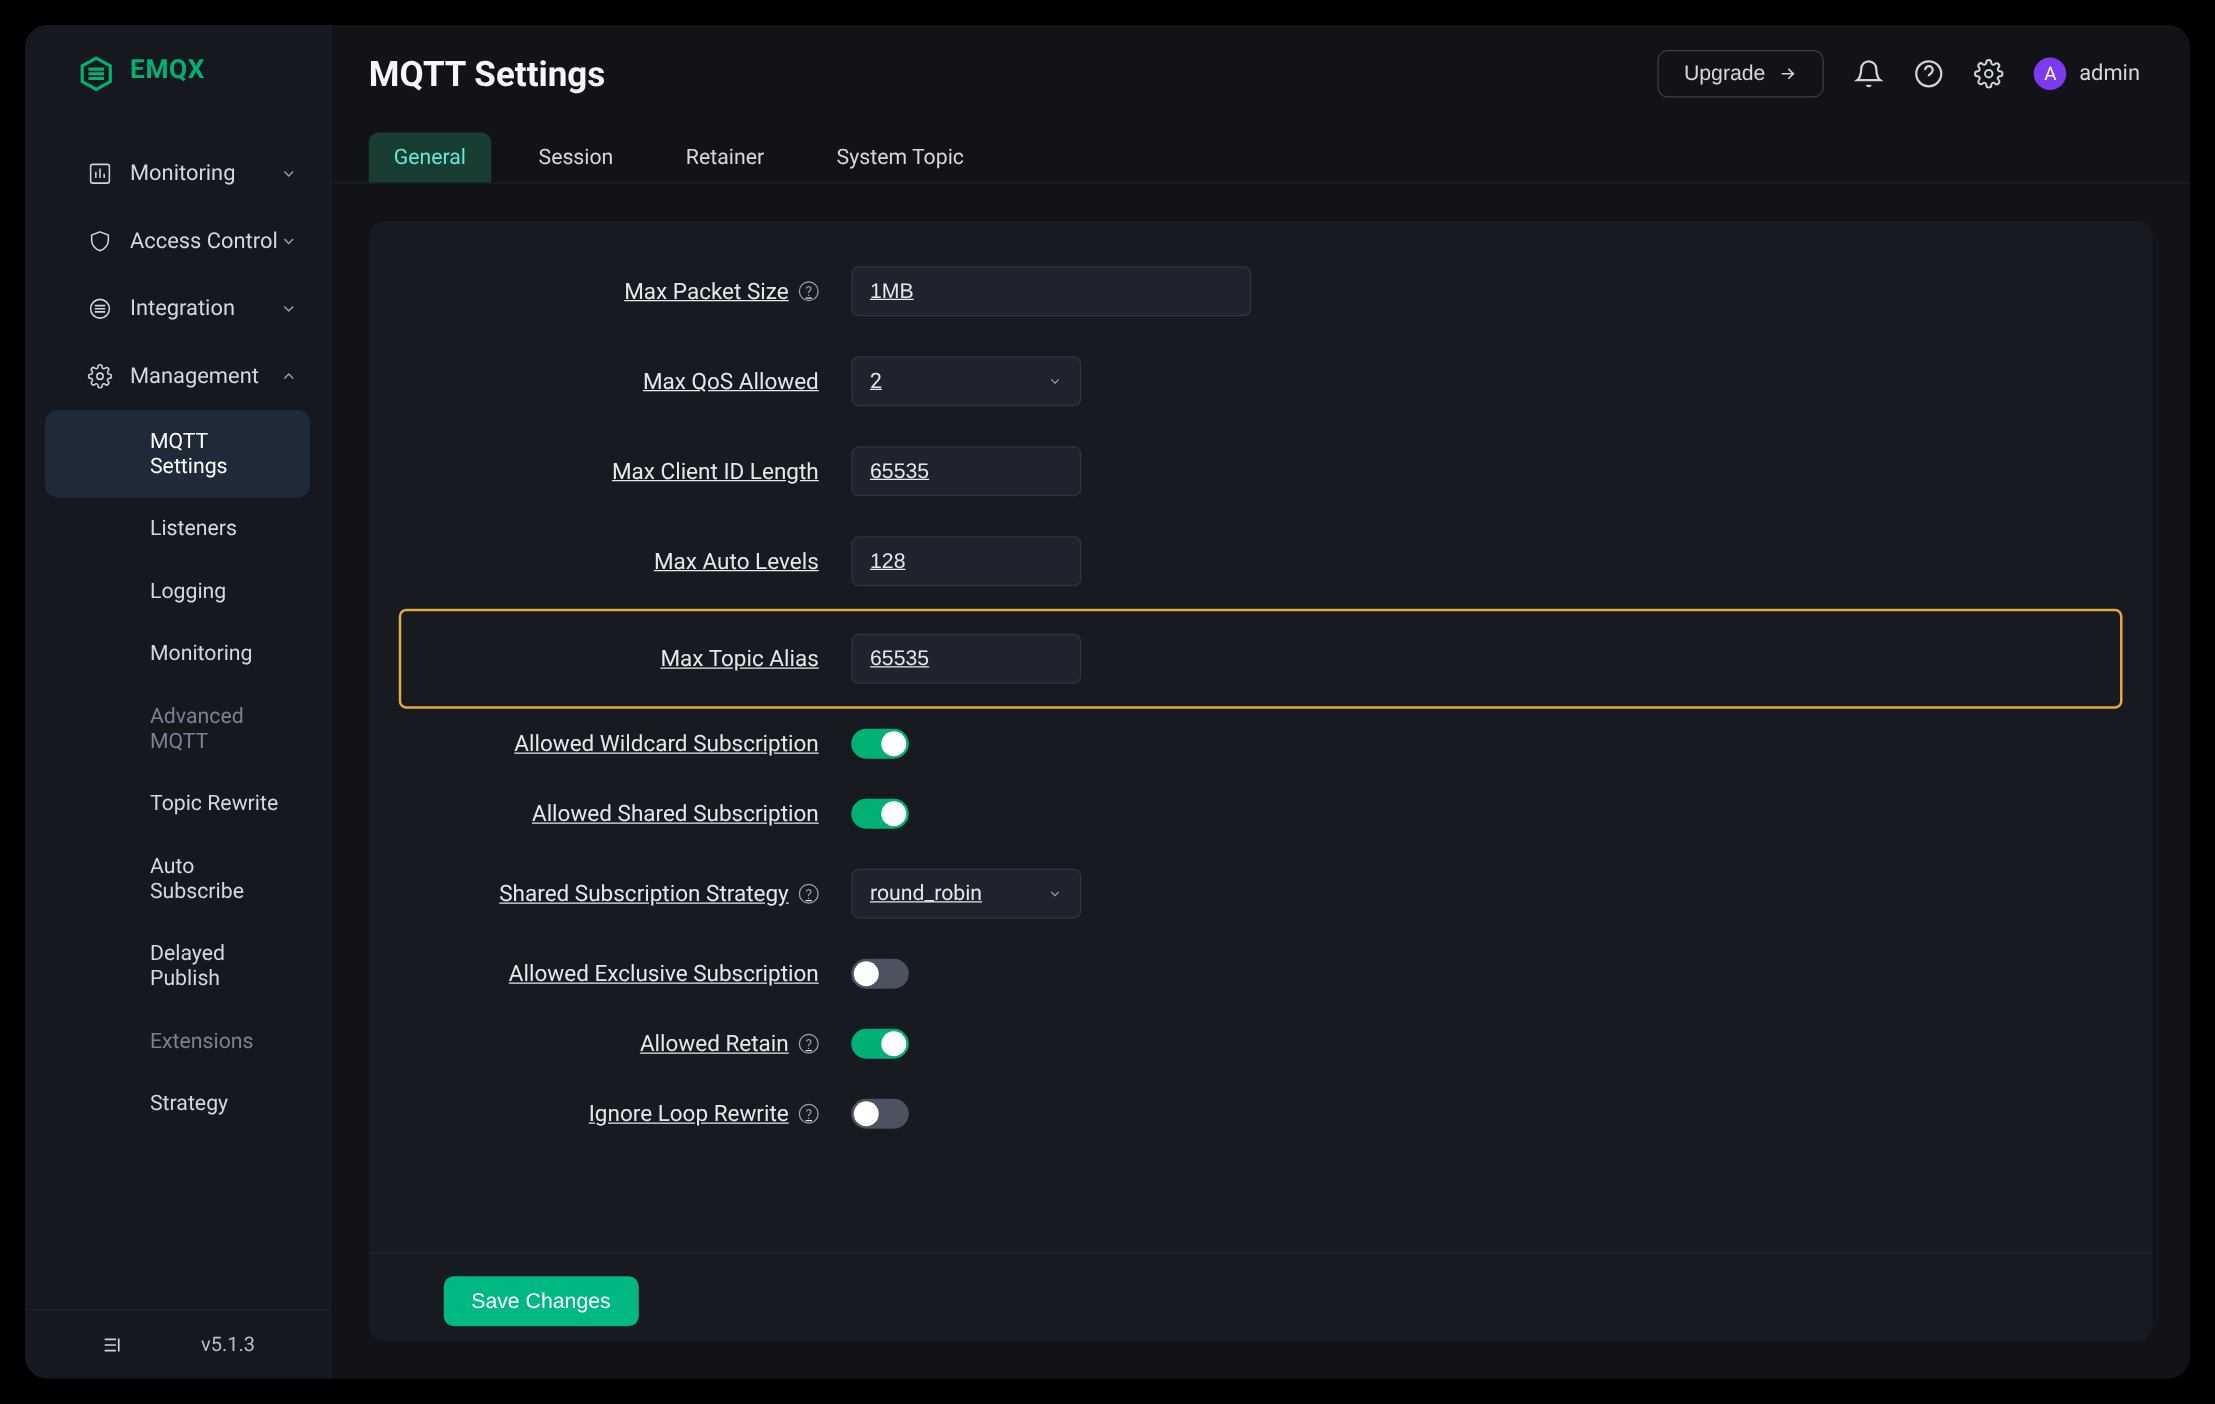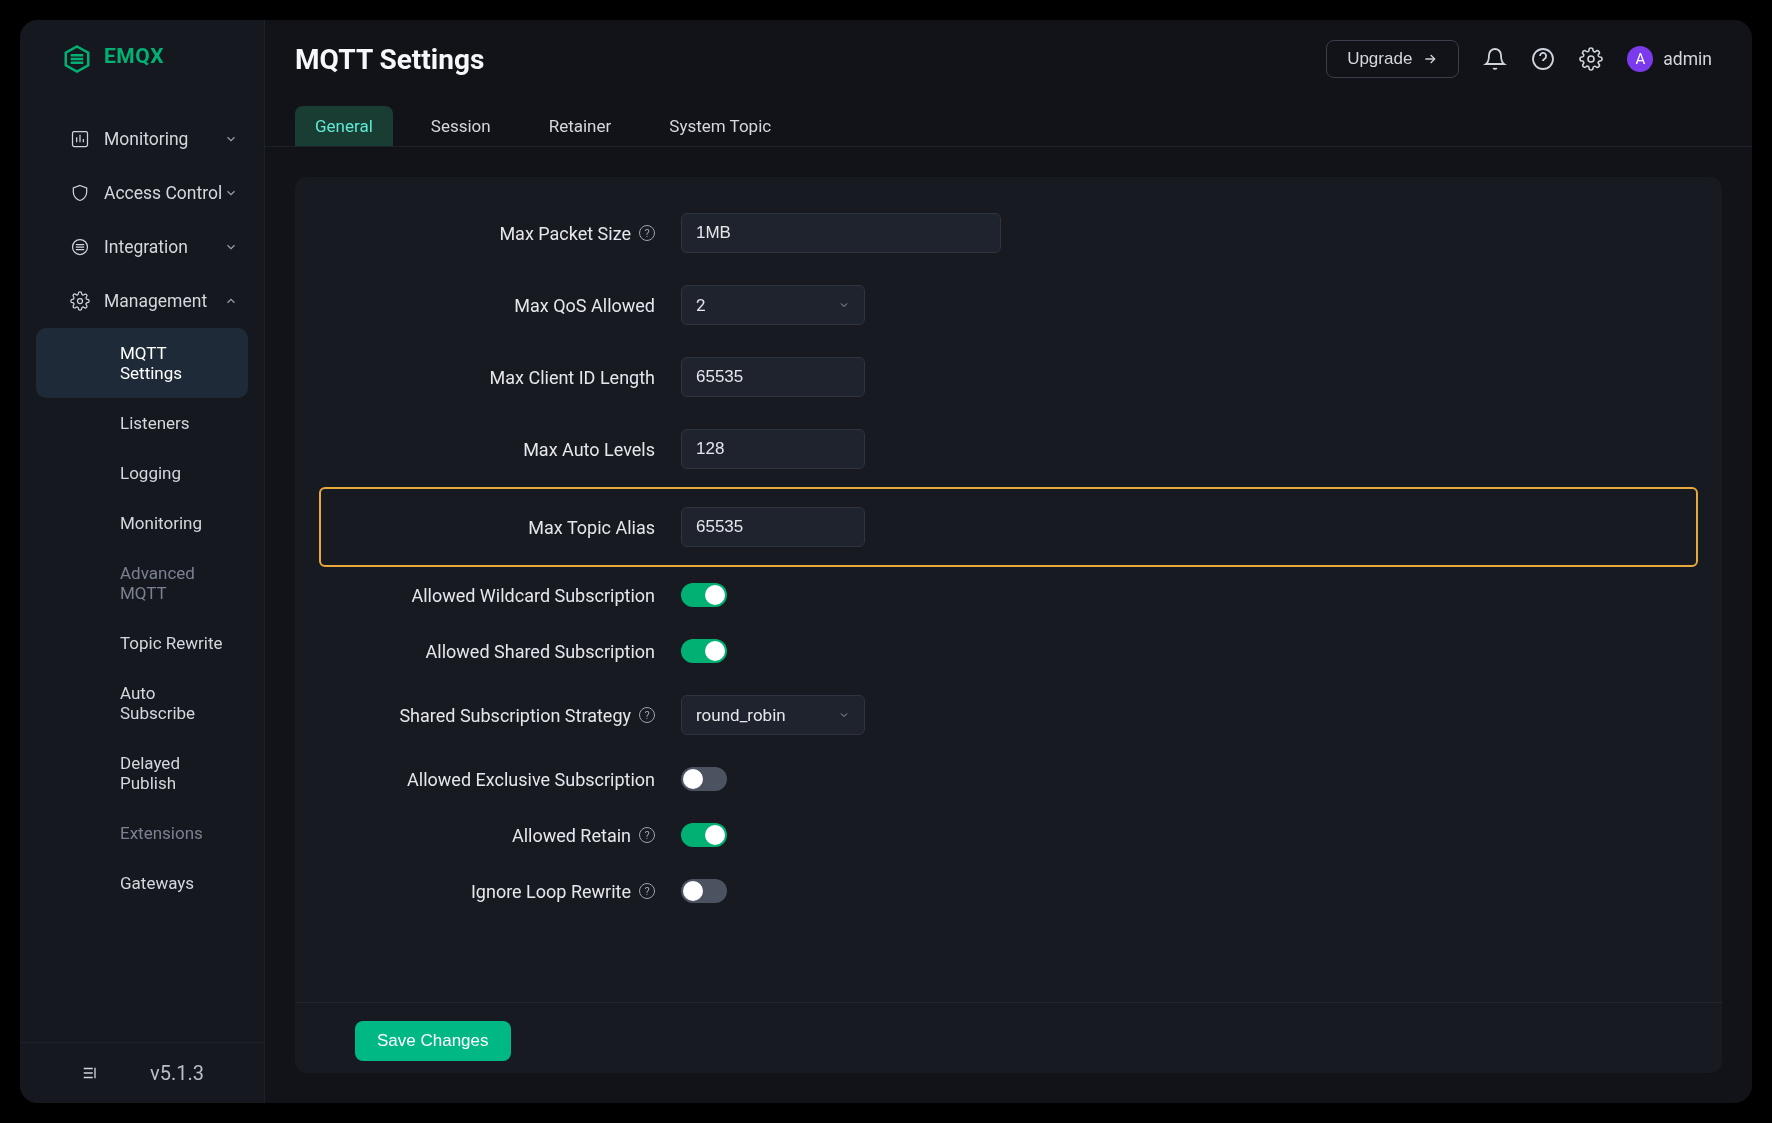--- a/index.html
+++ b/index.html
@@ -91,21 +91,21 @@
     background: #1e2a38;
     color: #fff;
   }
   .sidebar-footer {
     display: flex;
     align-items: center;
     justify-content: space-between;
     padding: 18px 60px 18px 60px;
     border-top: 1px solid #1e2129;
     color: #b9bec8;
-    font-size: 20px;
+    font-size: 16px;
   }
   .collapse-icon {
     width: 18px;
     height: 18px;
   }
 
   
   .main {
     flex: 1;
     display: flex;
@@ -204,20 +204,21 @@
     position: relative;
   }
   .form-rows {
     flex: 1;
   }
   .form-row {
     display: flex;
     align-items: center;
     gap: 26px;
     margin-bottom: 32px;
+    text-decoration: underline;
   }
   .form-row.highlight {
     border: 2px solid #e7a93a;
     border-radius: 6px;
     padding: 18px 14px;
     margin-left: -16px;
     margin-right: -16px;
     margin-bottom: 16px;
     margin-top: -14px;
   }
@@ -372,21 +373,21 @@
       <div class="nav-sub open">
         <div class="nav-sub-item active"><span>MQTT Settings</span></div>
         <div class="nav-sub-item"><span>Listeners</span></div>
         <div class="nav-sub-item"><span>Logging</span></div>
         <div class="nav-sub-item"><span>Monitoring</span></div>
         <div class="nav-sub-item muted"><span>Advanced MQTT</span></div>
         <div class="nav-sub-item"><span>Topic Rewrite</span></div>
         <div class="nav-sub-item"><span>Auto Subscribe</span></div>
         <div class="nav-sub-item"><span>Delayed Publish</span></div>
         <div class="nav-sub-item muted"><span>Extensions</span></div>
-        <div class="nav-sub-item"><span>Gateways</span></div>
+        <div class="nav-sub-item"><span>Strategy</span></div>
       </div>
     </nav>
 
     <div class="sidebar-footer">
       <svg class="collapse-icon" viewBox="0 0 24 24" fill="none" stroke="#cfd3da" stroke-width="1.8">
         <line x1="5" y1="6" x2="17" y2="6"></line>
           <line x1="5" y1="12" x2="17" y2="12"></line>
           <line x1="5" y1="18" x2="17" y2="18"></line>
         <line x1="20" y1="5" x2="20" y2="19"></line>
       </svg>

